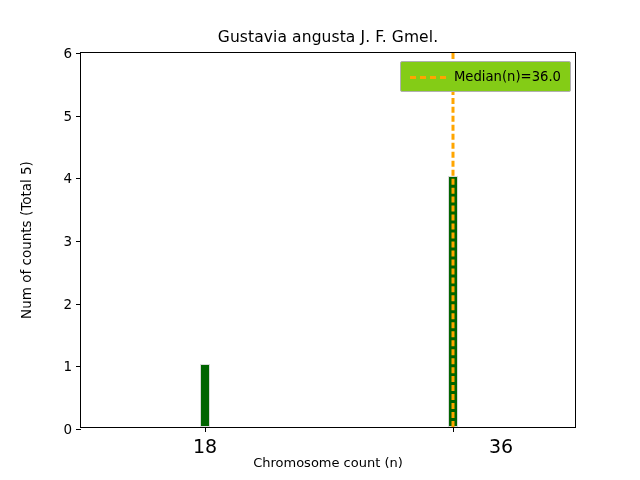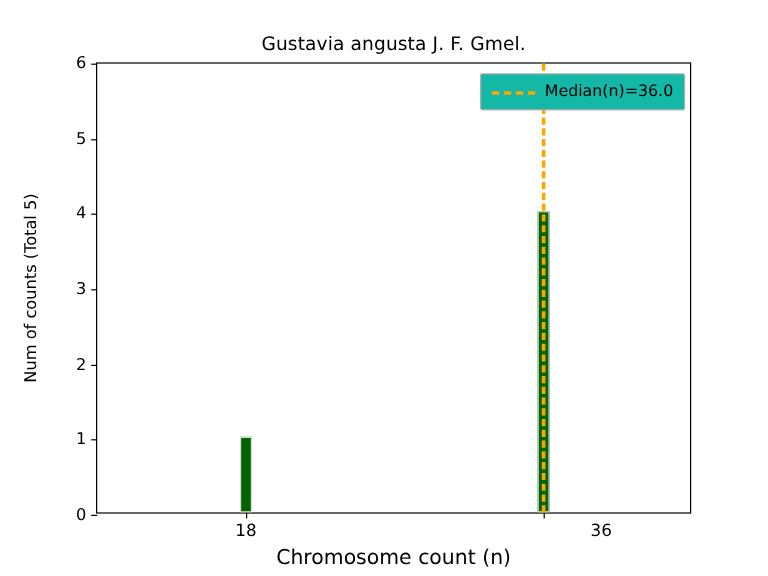--- a/index.html
+++ b/index.html
@@ -83,31 +83,31 @@
     position: absolute;
     top: 100%;
     width: 0;
     height: 5px;
     border-left: 1.1px solid #000000;
   }
   .x-tick-label {
     position: absolute;
     top: calc(100% + 8px);
     transform: translateX(-50%);
-    font-size: 14px;
+    font-size: 19px;
     color: #000000;
     white-space: nowrap;
   }
   #x-axis-label {
     position: absolute;
     left: 80px;
     top: 455px;
     width: 496px;
     text-align: center;
-    font-size: 17px;
+    font-size: 13px;
     color: #000000;
     white-space: nowrap;
   }
 
   
   .bar {
     position: absolute;
     bottom: 0;
     box-sizing: border-box;
     border: 1px solid #d9d9d9;
@@ -125,21 +125,21 @@
   }
 
   
   #legend {
     position: absolute;
     right: 4px;
     top: 8px;
     box-sizing: border-box;
     border: 1px solid #b0b0b0;
     border-radius: 2px;
-    background: #14b8a6;
+    background: #84cc16;
     padding: 6px 9px 6px 9px;
     display: flex;
     align-items: flex-start;
     gap: 8px;
   }
   #legend-swatch {
     width: 36px;
     height: 0;
     margin-top: 8px;
     border-top: 3.2px dashed #ffa500;

